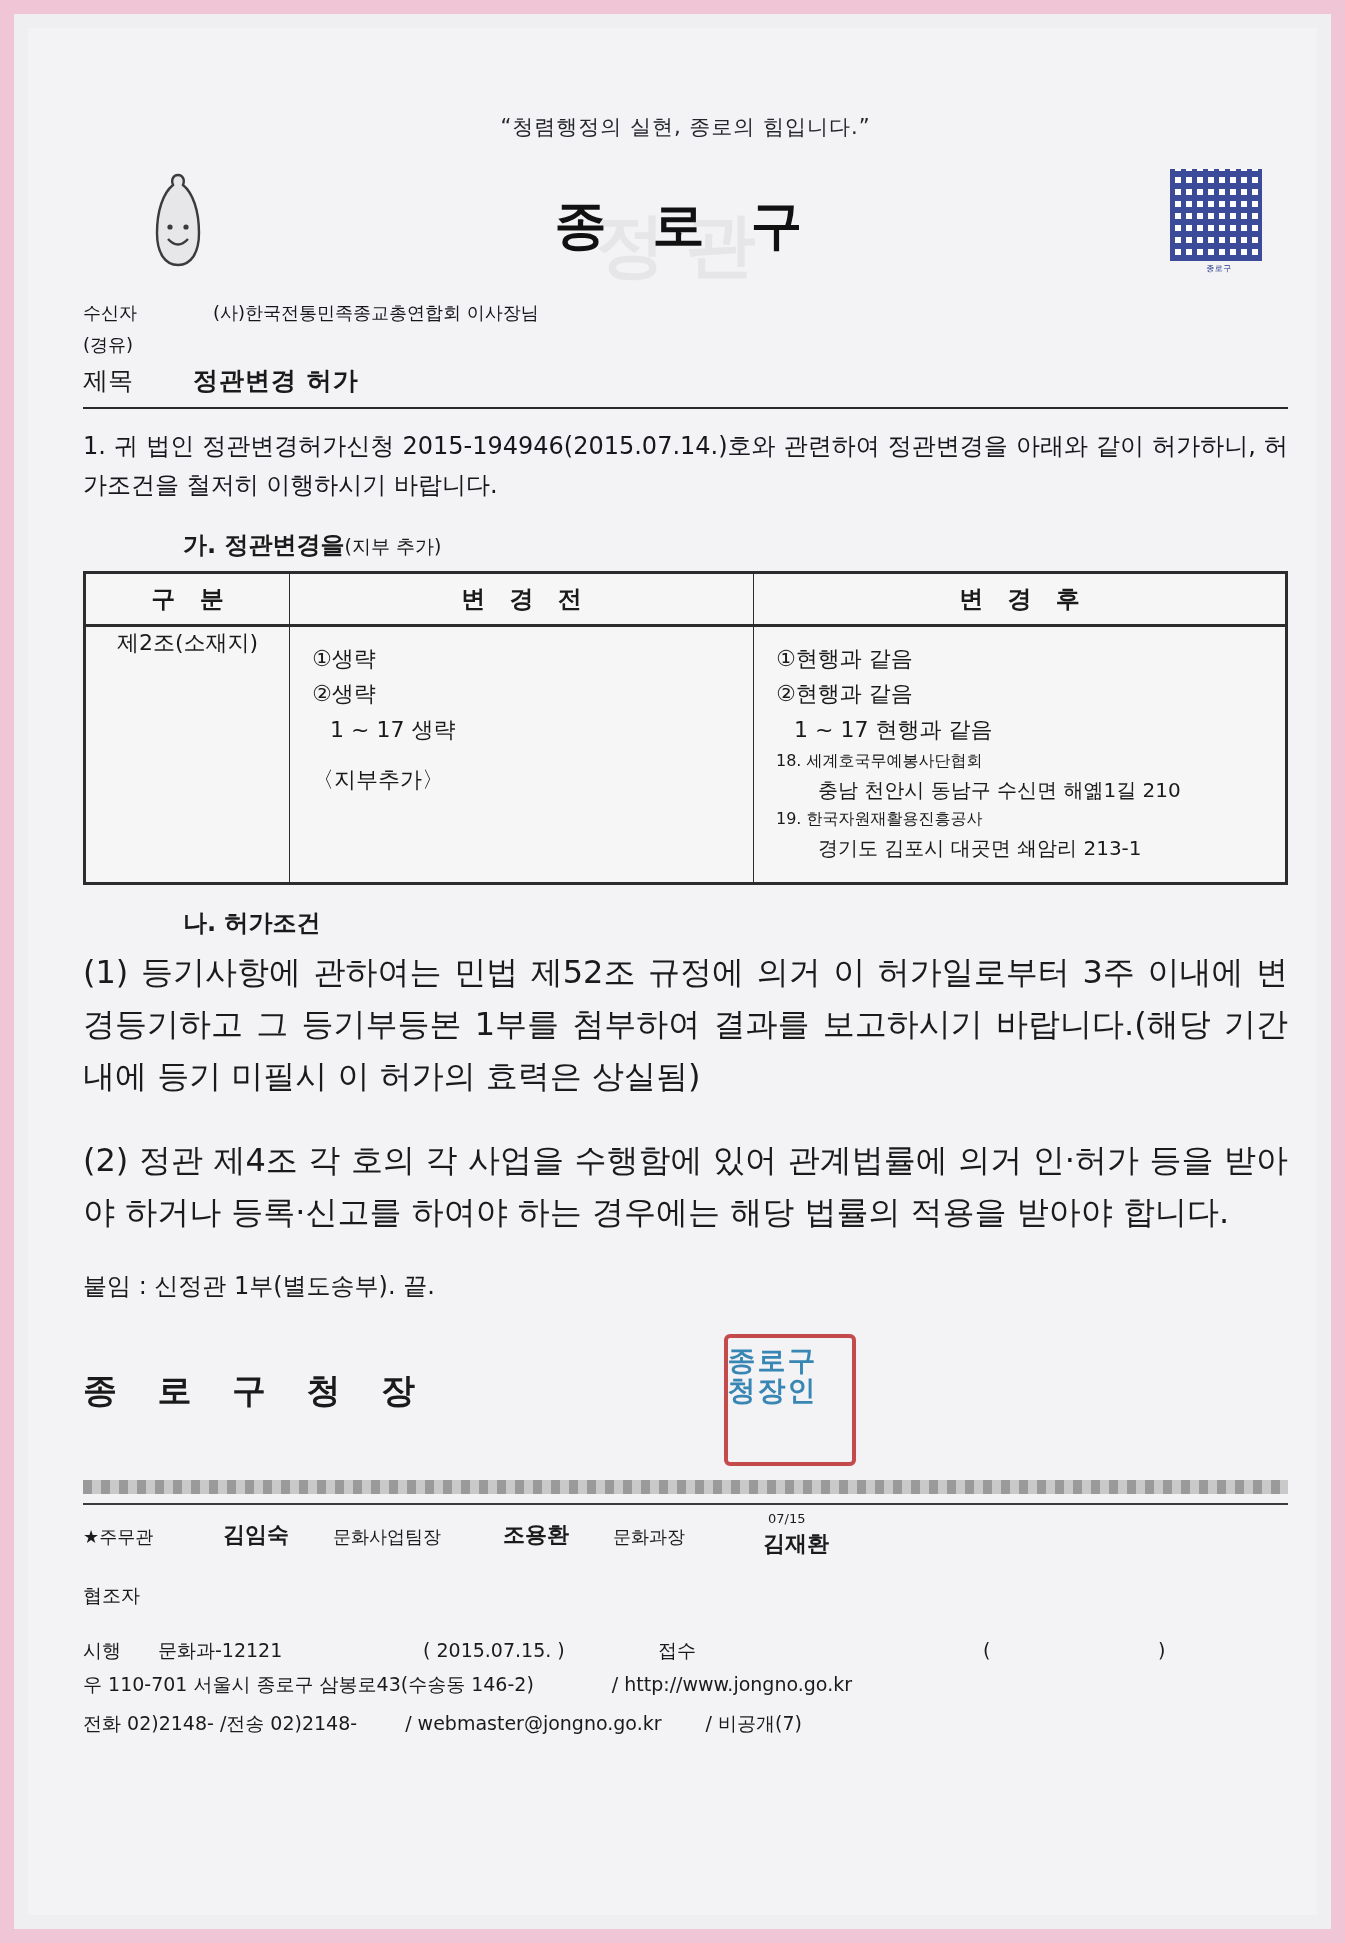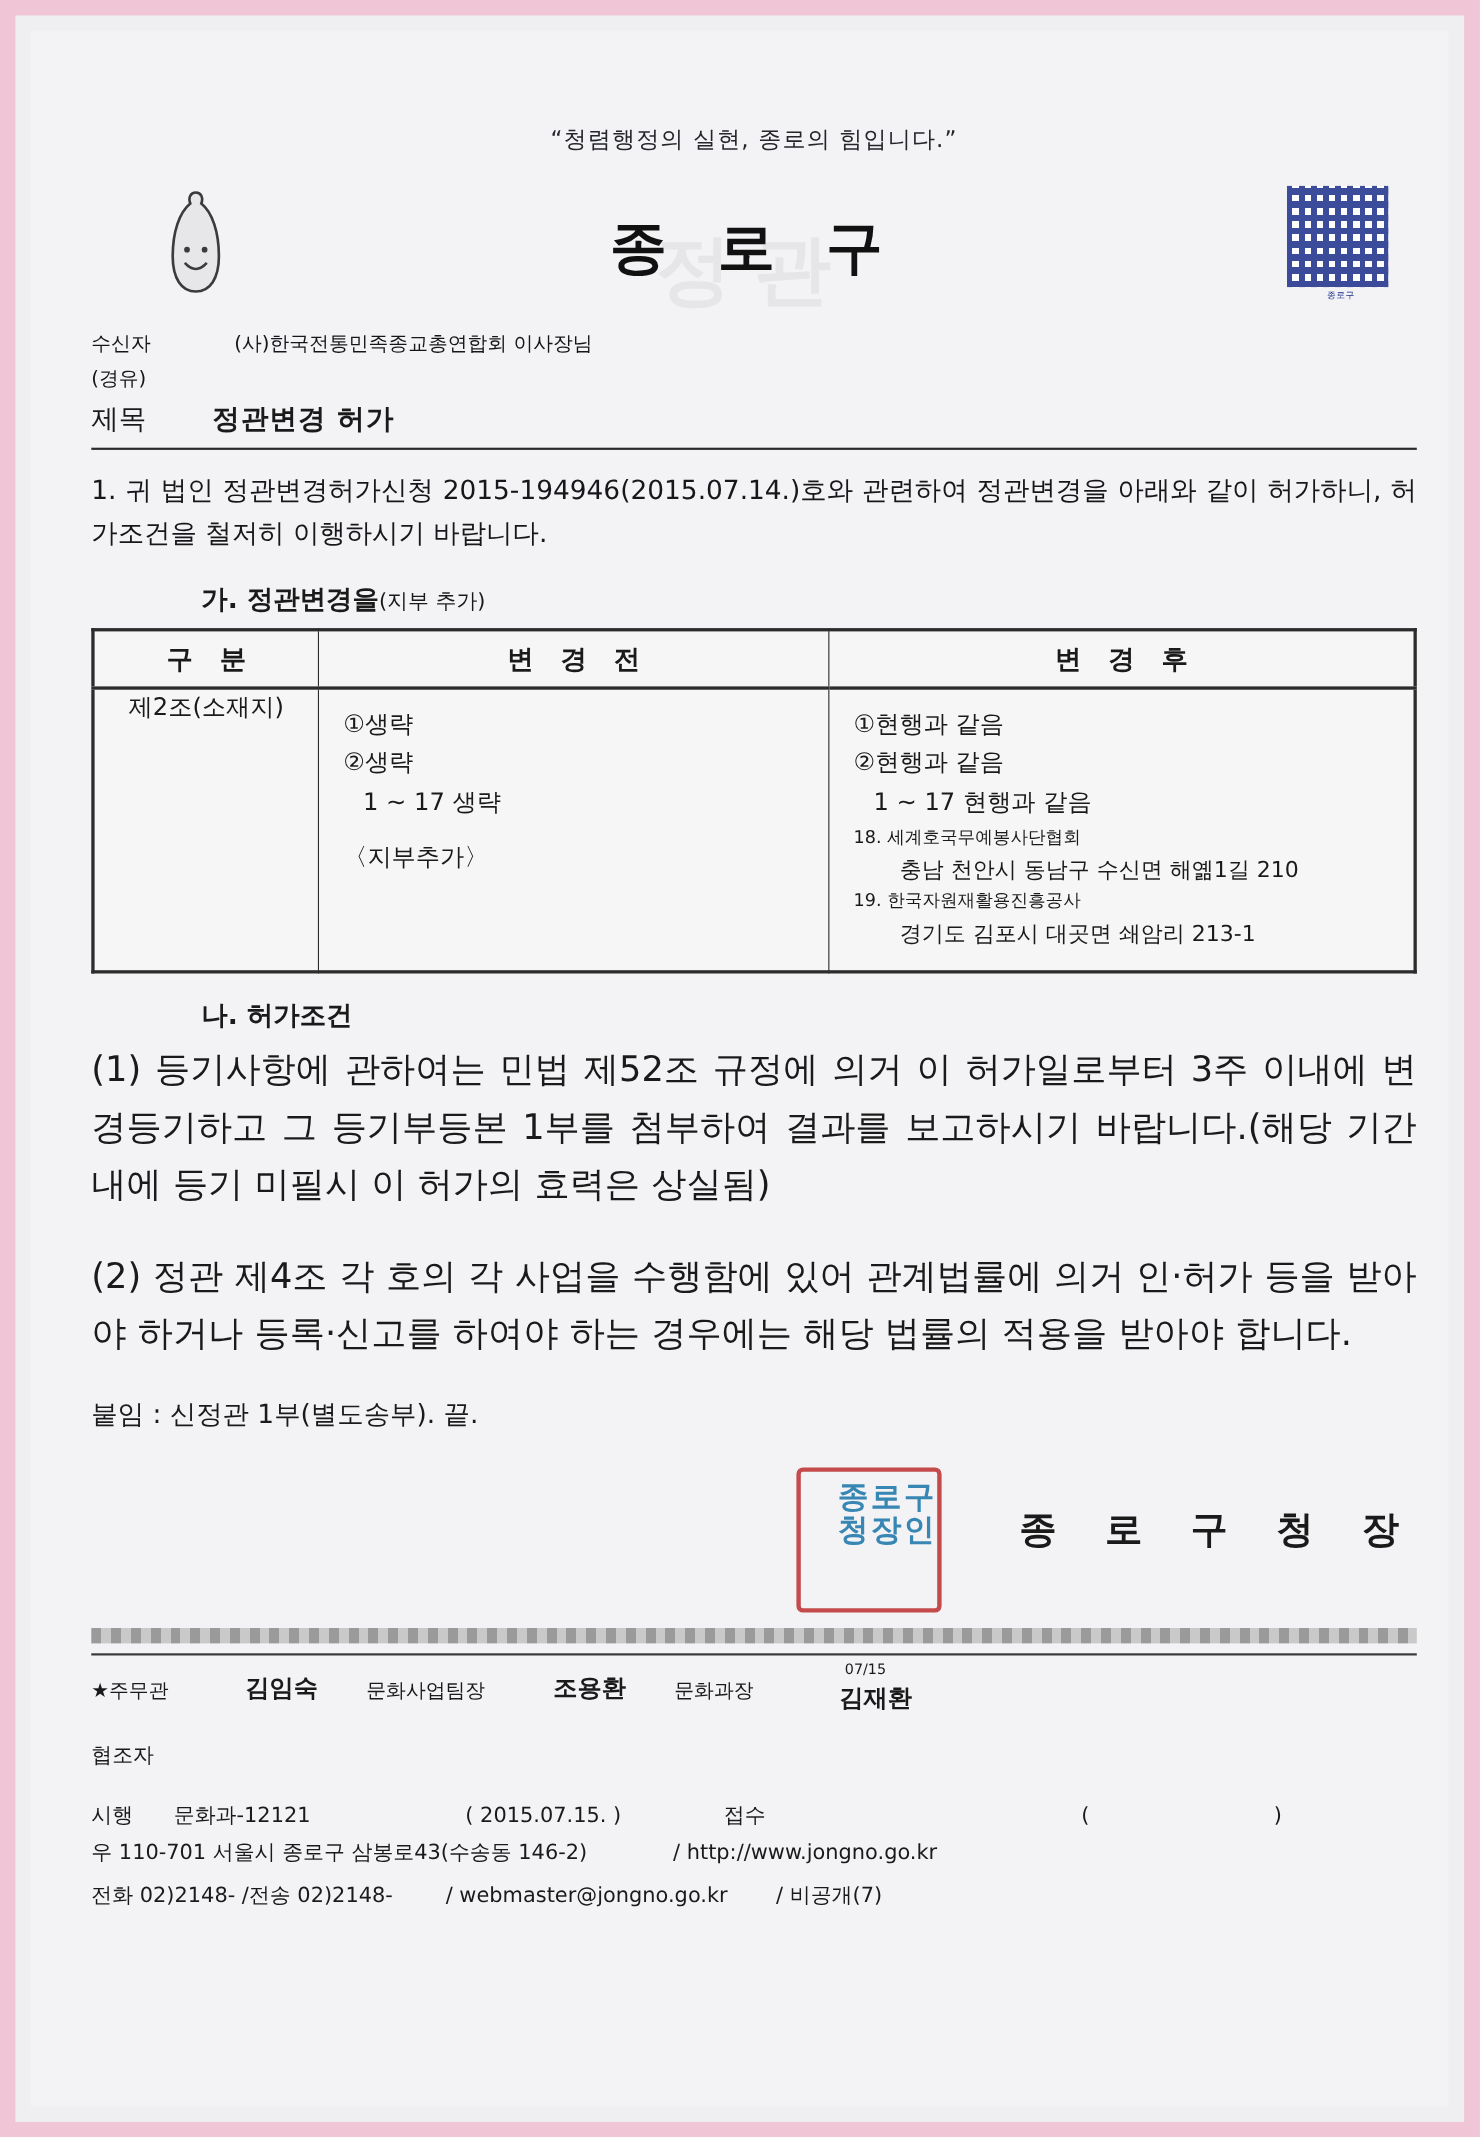--- a/index.html
+++ b/index.html
@@ -176,23 +176,24 @@
     text-align: justify;
   }
   .attach {
     font-size: 24px;
     margin-top: 6px;
   }
 
   
   .sign-wrap {
     position: relative;
-    text-align: right;
+    text-align: left;
     margin-top: 32px;
     height: 120px;
+    font-family: Liberation Serif, serif;
   }
   .sign {
     font-size: 34px;
     font-weight: bold;
     letter-spacing: 16px;
     padding-top: 34px;
   }
   .stamp {
     position: absolute;
     left: 50%;

